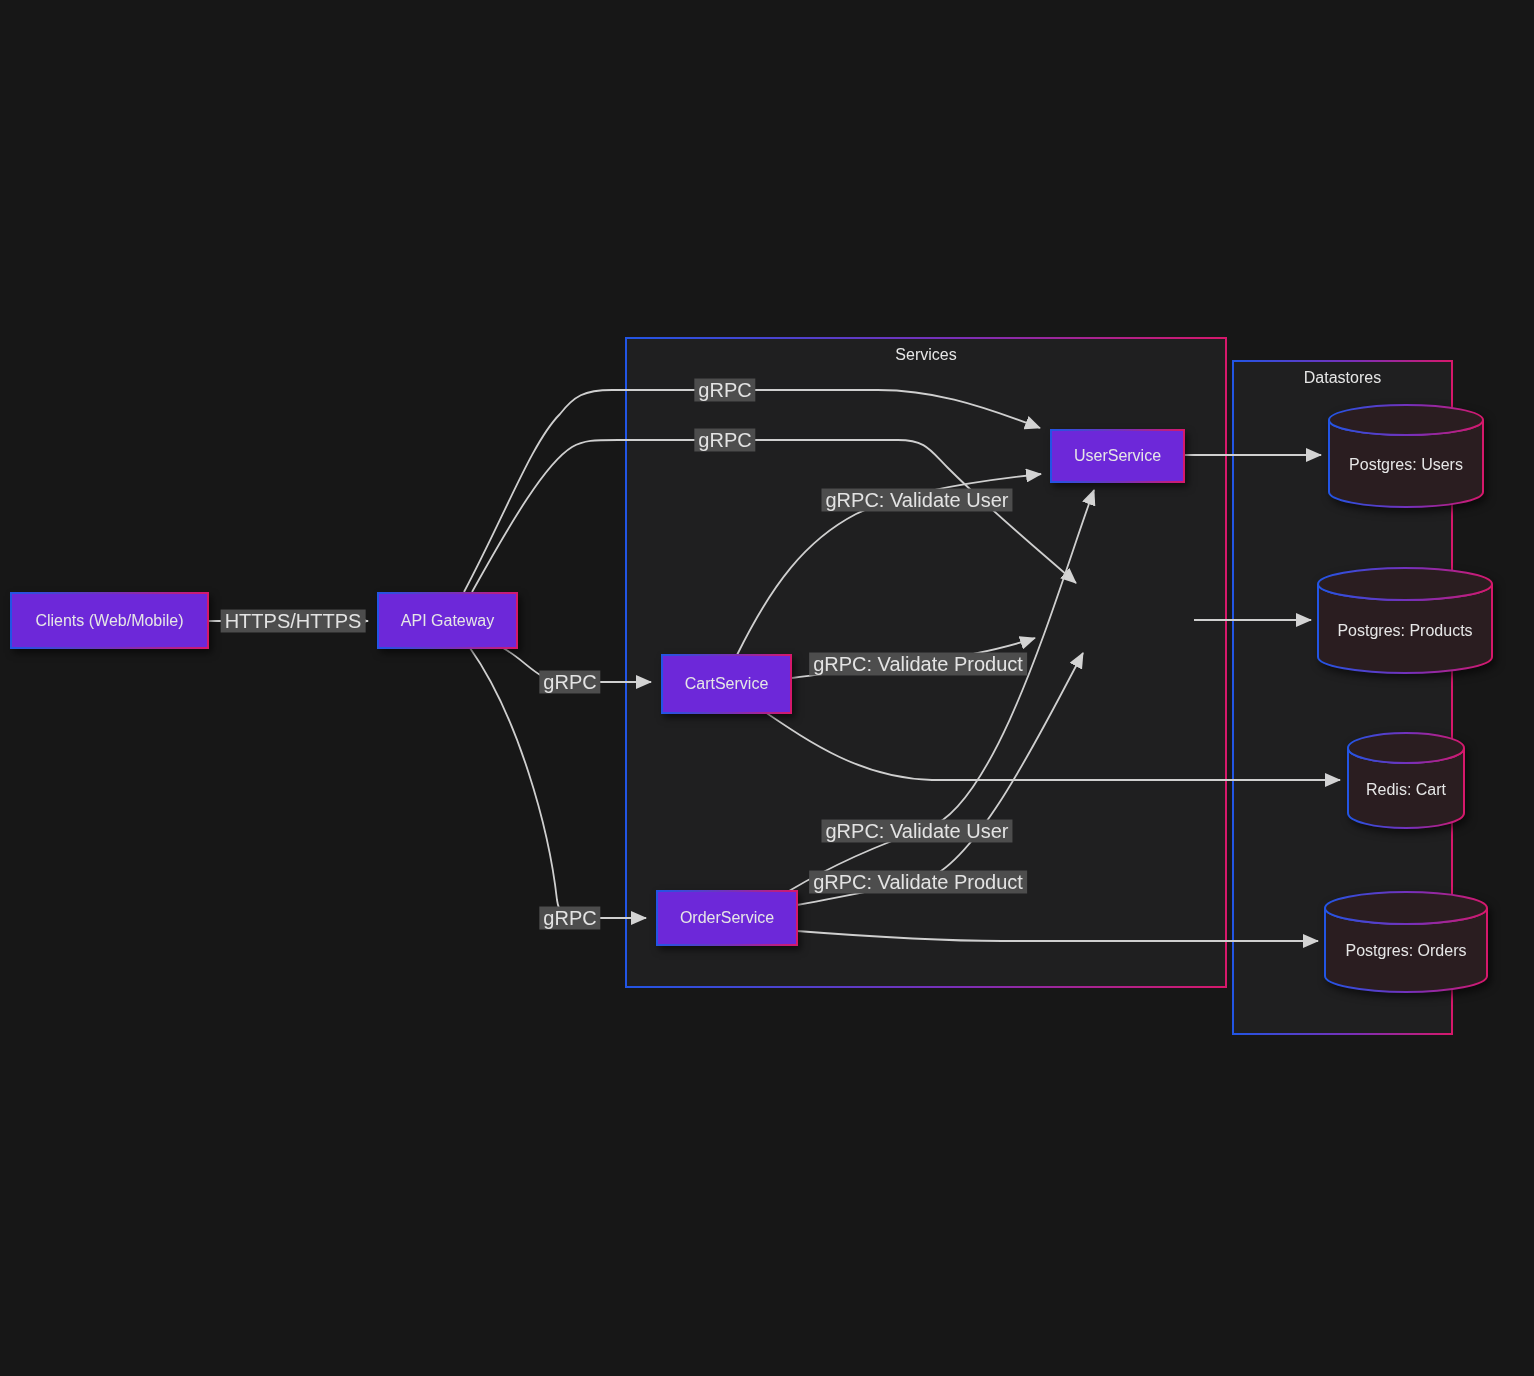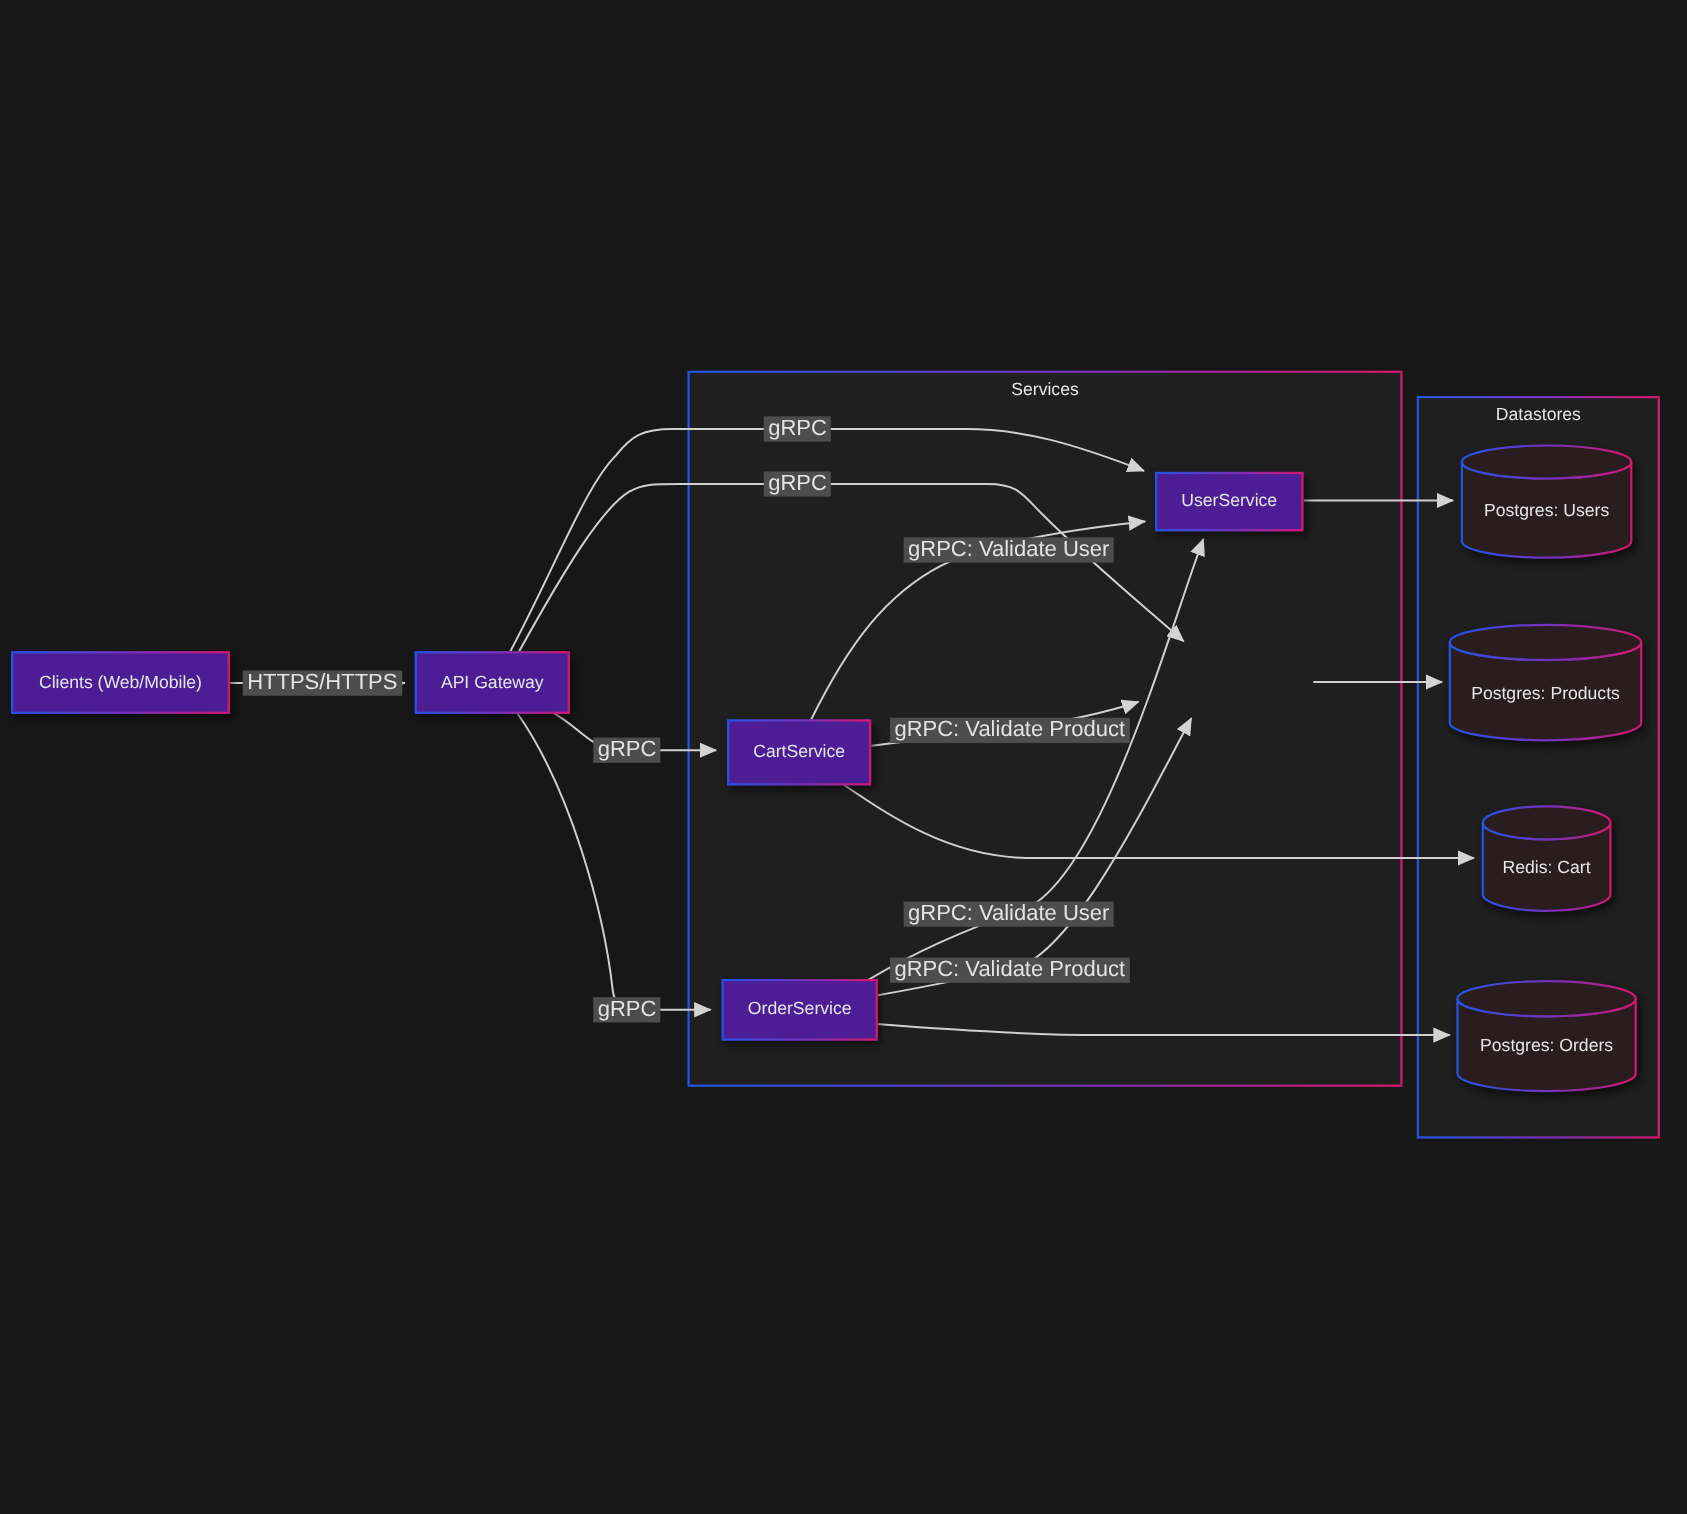--- a/index.html
+++ b/index.html
@@ -31,21 +31,21 @@
     left: 0;
     width: 100%;
     text-align: center;
     color: #e6e6e6;
     font-size: 16px;
     line-height: 18px;
   }
   
   .node {
     position: absolute;
-    background: #4c1d95;
+    background: #6d28d9;
     border: 2px solid;
     border-image: linear-gradient(90deg, #2255e4 0%, #7a2fb8 55%, #d6186b 100%) 1;
     box-sizing: border-box;
     display: flex;
     align-items: center;
     justify-content: center;
     color: #e6e6e6;
     font-size: 16px;
     box-shadow: 3px 4px 7px rgba(0,0,0,0.55);
     white-space: nowrap;
@@ -83,25 +83,25 @@
     color: #e6e6e6;
     font-size: 16px;
     white-space: nowrap;
   }
 </style>
 </head>
 <body>
 
 <div id="canvas">
 
-  <div class="subgraph" style="left:625px; top:337px; width:650px; height:651px;">
+  <div class="subgraph" style="left:625px; top:337px; width:602px; height:651px;">
     <div class="subgraph-title">Services</div>
   </div>
 
-  <div class="subgraph" style="left:1288px; top:360px; width:221px; height:675px;padding-left:46px;">
+  <div class="subgraph" style="left:1232px; top:360px; width:221px; height:675px;padding-left:46px;">
     <div class="subgraph-title">Datastores</div>
   </div>
 
   <svg class="layer" viewBox="0 0 1534 1376">
     <defs>
       <marker id="arrow" markerUnits="userSpaceOnUse" markerWidth="17" markerHeight="14" refX="15" refY="7" orient="auto">
         <polygon points="0,0 16,7 0,14" fill="#d3d3d3"></polygon>
       </marker>
       <linearGradient id="cylGrad" x1="0" y1="0" x2="1" y2="0">
         <stop offset="0" stop-color="#2255e4"></stop>

